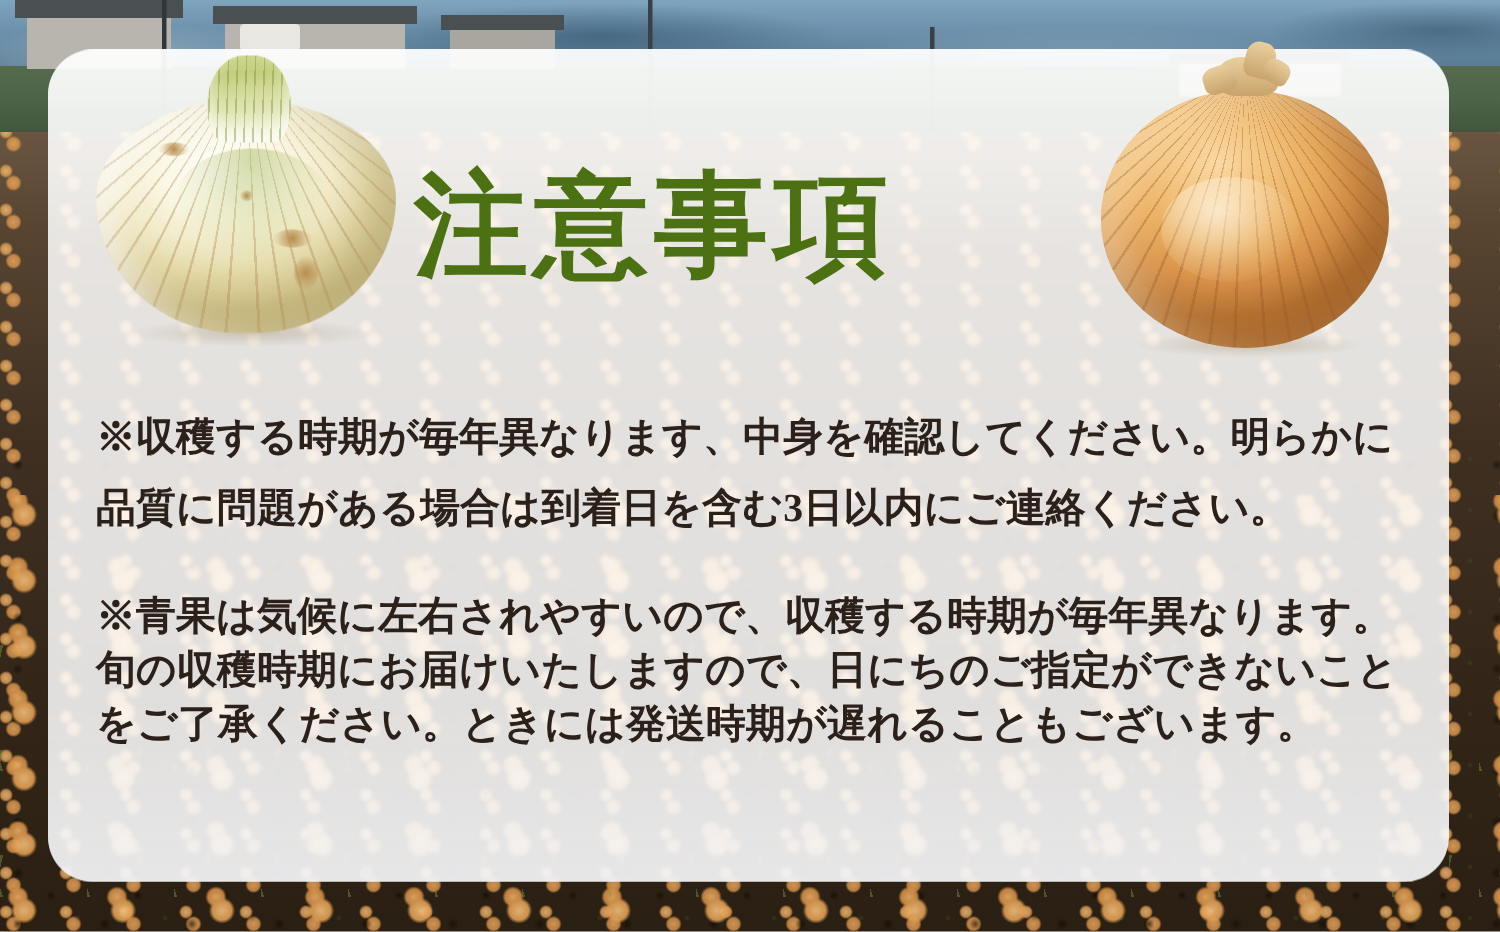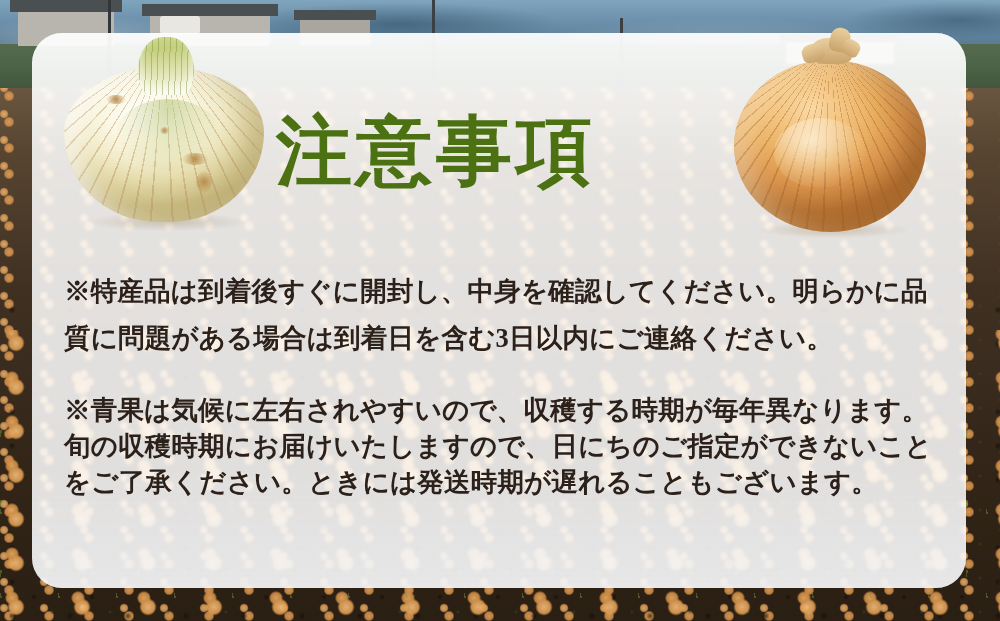--- a/index.html
+++ b/index.html
@@ -274,17 +274,17 @@
       <span style="left:16px;top:14px;width:40px;height:26px;"></span>
       <span style="left:6px;top:20px;width:22px;height:18px;transform:rotate(-18deg);"></span>
       <span style="left:34px;top:4px;width:20px;height:24px;transform:rotate(14deg);"></span>
       <span style="left:46px;top:16px;width:18px;height:16px;transform:rotate(30deg);"></span>
     </div>
   </div>
 
   <div class="title">注意事項</div>
 
   <div class="body-block">
-    <p class="para para-1">※特産品は到着後すぐに開封し、中身を確認してください。明らかに品質に問題がある場合は到着日を含む3日以内にご連絡ください。</p>
+    <p class="para para-1">※収穫する時期が毎年異なります、中身を確認してください。明らかに品質に問題がある場合は到着日を含む3日以内にご連絡ください。</p>
     <p class="para para-2">※青果は気候に左右されやすいので、収穫する時期が毎年異なります。旬の収穫時期にお届けいたしますので、日にちのご指定ができないことをご了承ください。ときには発送時期が遅れることもございます。</p>
   </div>
 
 </div>
 
 </body></html>

